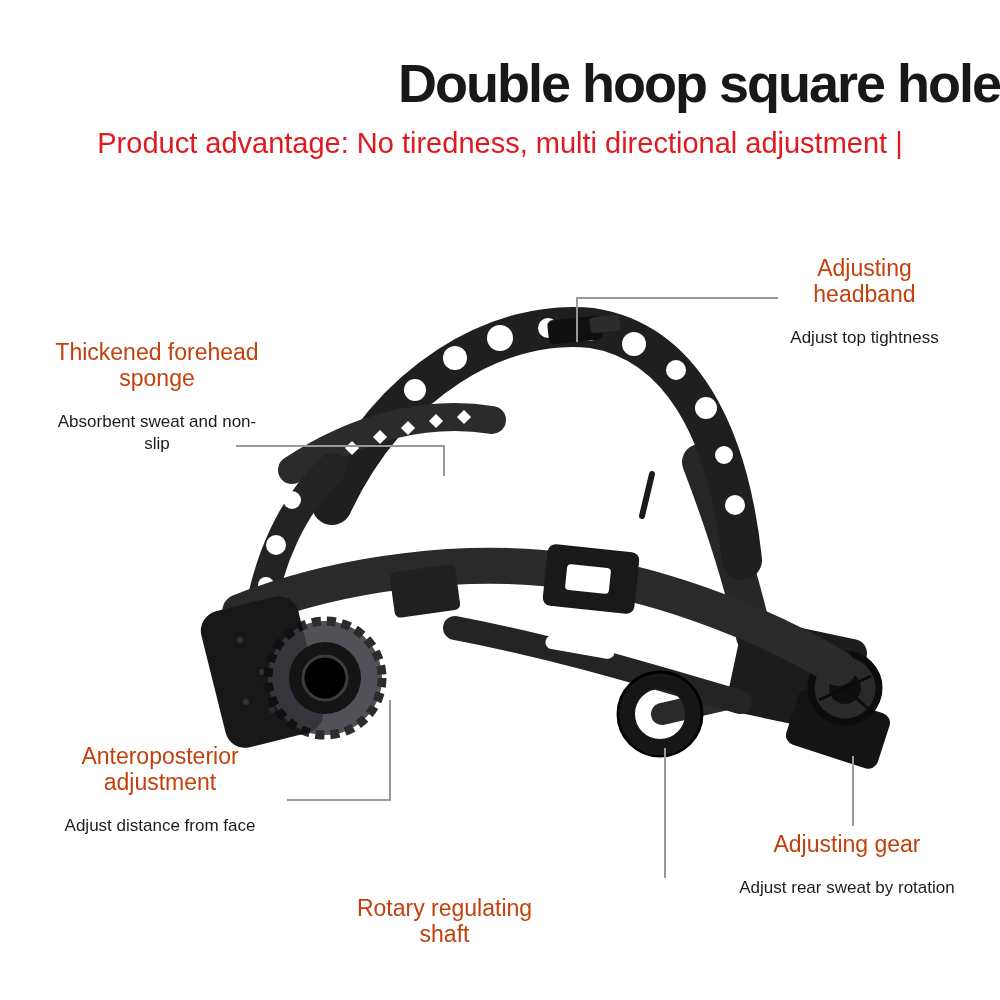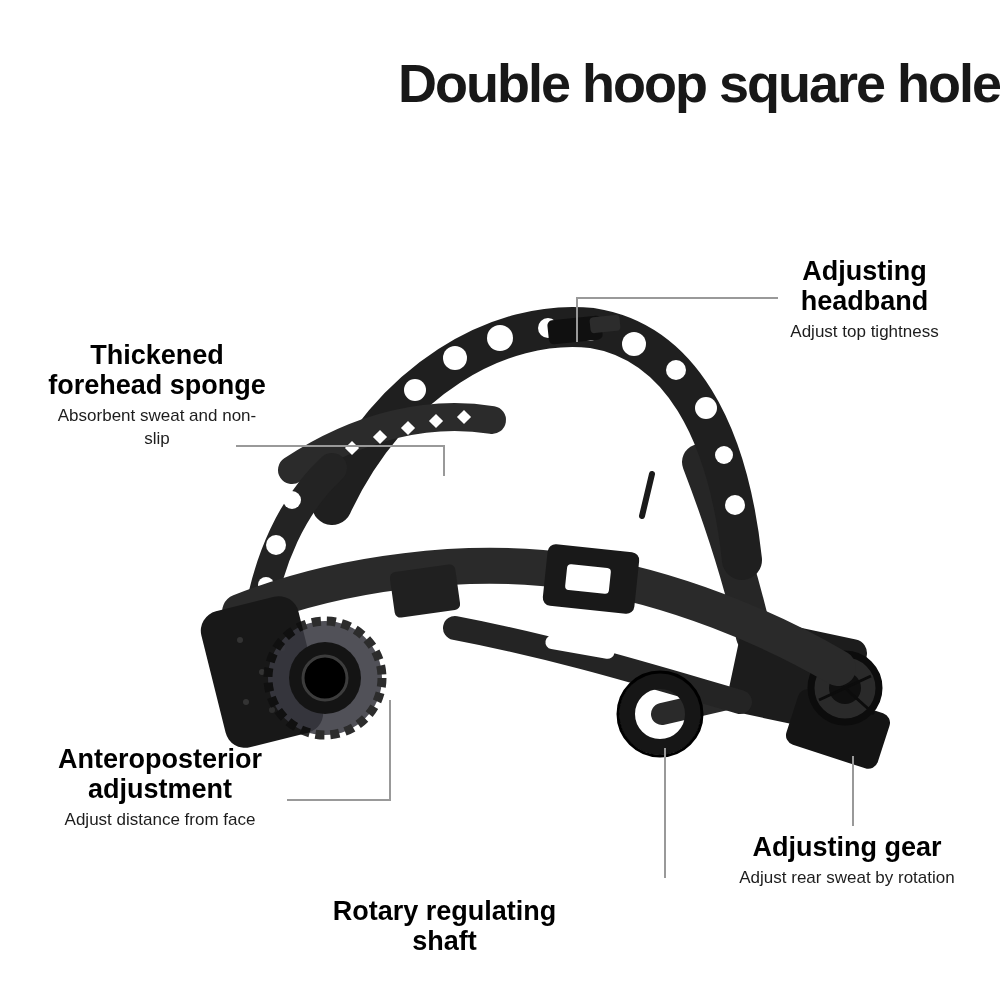--- a/index.html
+++ b/index.html
@@ -38,29 +38,29 @@
     font-size: 29px;
     line-height: 1.32;
     color: var(--accent-red, #e1191f);
   }
   .callout {
     position: absolute;
     text-align: center;
     color: #161616;
   }
   .callout .c-title {
-    font-size: 27px;
-    font-weight: bold;
+    font-size: 23px;
+    font-weight: normal;
     line-height: 1.12;
-    color: #000000;
+    color: #c2410c;
   }
   .callout .c-desc {
     font-size: 17px;
     line-height: 1.3;
-    margin-top: 5px;
+    margin-top: 19px;
     color: #1d1d1d;
   }
   .co-headband       { left: 772px; top: 256px; width: 185px; }
   .co-sponge         { left: 48px;  top: 340px; width: 218px; }
   .co-anteroposterior{ left: 40px;  top: 744px; width: 240px; }
   .co-rotary         { left: 332px; top: 896px; width: 225px; }
   .co-gear           { left: 722px; top: 832px; width: 250px; }
   svg.layer {
     position: absolute;
     left: 0; top: 0;
@@ -73,20 +73,21 @@
   }
 </style>
 </head>
 <body>
 
 <div class="page">
 
   <div class="title">Double hoop square hole</div>
 
   <div class="subtitle">
+    <div>Product advantage: No tiredness, multi directional adjustment |</div>
   </div>
 
   <svg class="layer" viewBox="0 0 1000 1000" aria-hidden="true">
 
     <g>
       <path d="M700,462 C726,530 742,582 754,636" stroke="#262626" stroke-width="36" fill="none" stroke-linecap="round"></path>
       <path d="M662,714 L775,688" stroke="#2a2a2a" stroke-width="22" fill="none" stroke-linecap="round"></path>
       <rect x="733" y="628" width="128" height="96" rx="14" fill="#1c1c1c" transform="rotate(12 797 676)"></rect>
       <rect x="790" y="700" width="96" height="58" rx="10" fill="#141414" transform="rotate(18 838 729)"></rect>
       <circle cx="845" cy="688" r="34" fill="#2a2a2a" stroke="#0c0c0c" stroke-width="7"></circle>

